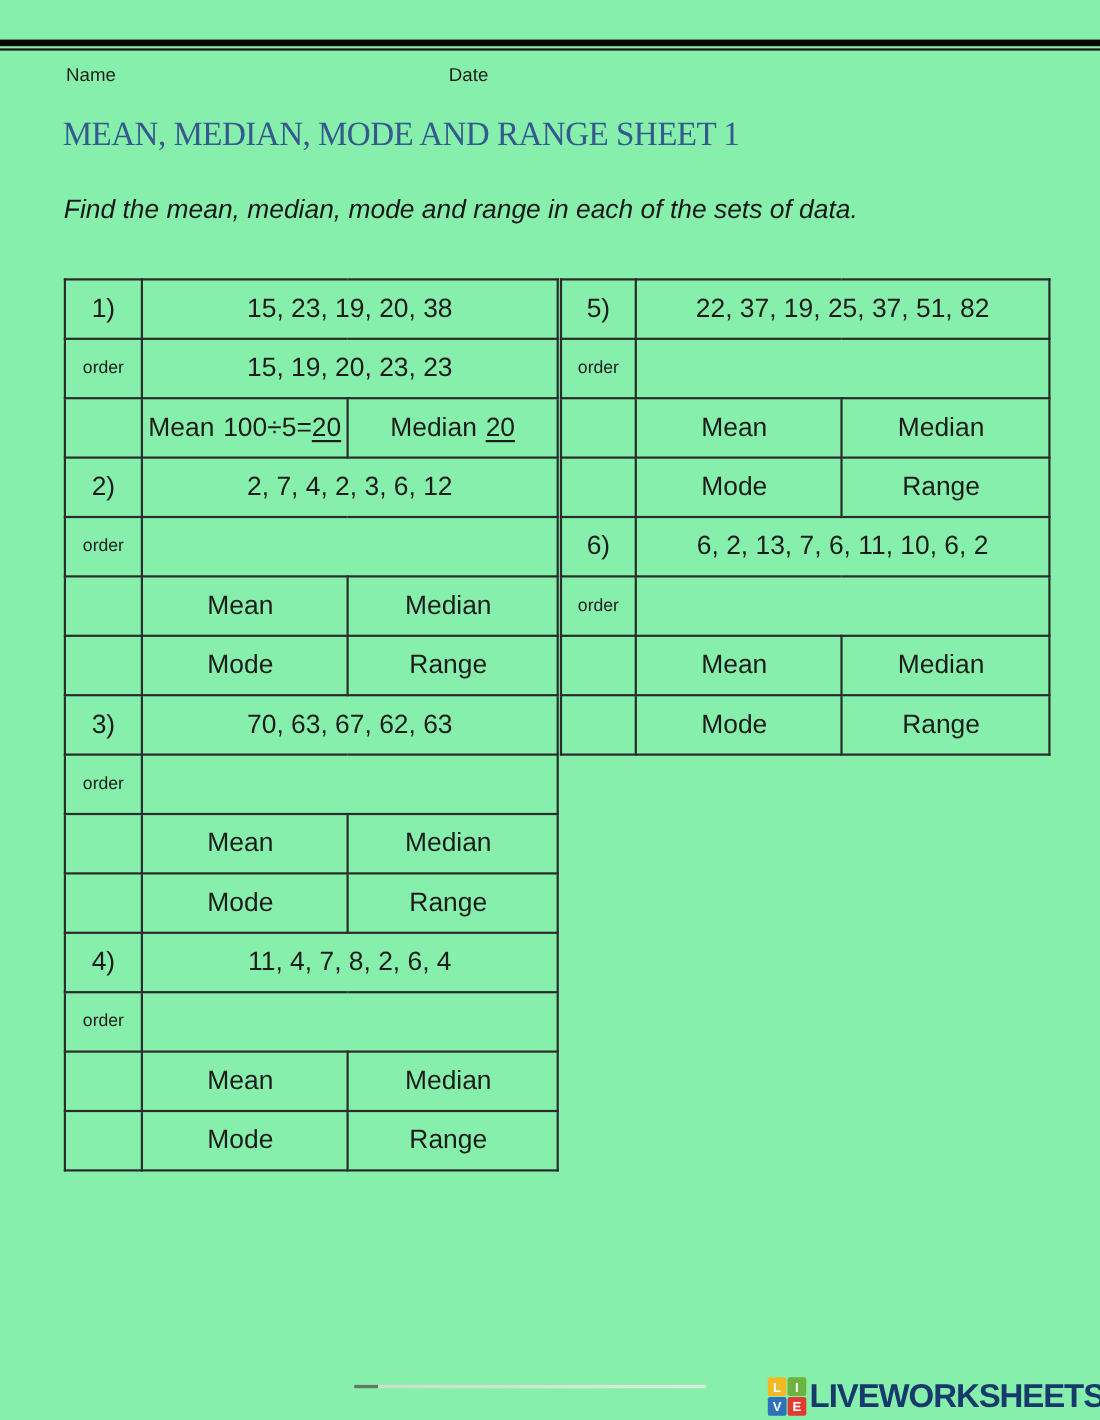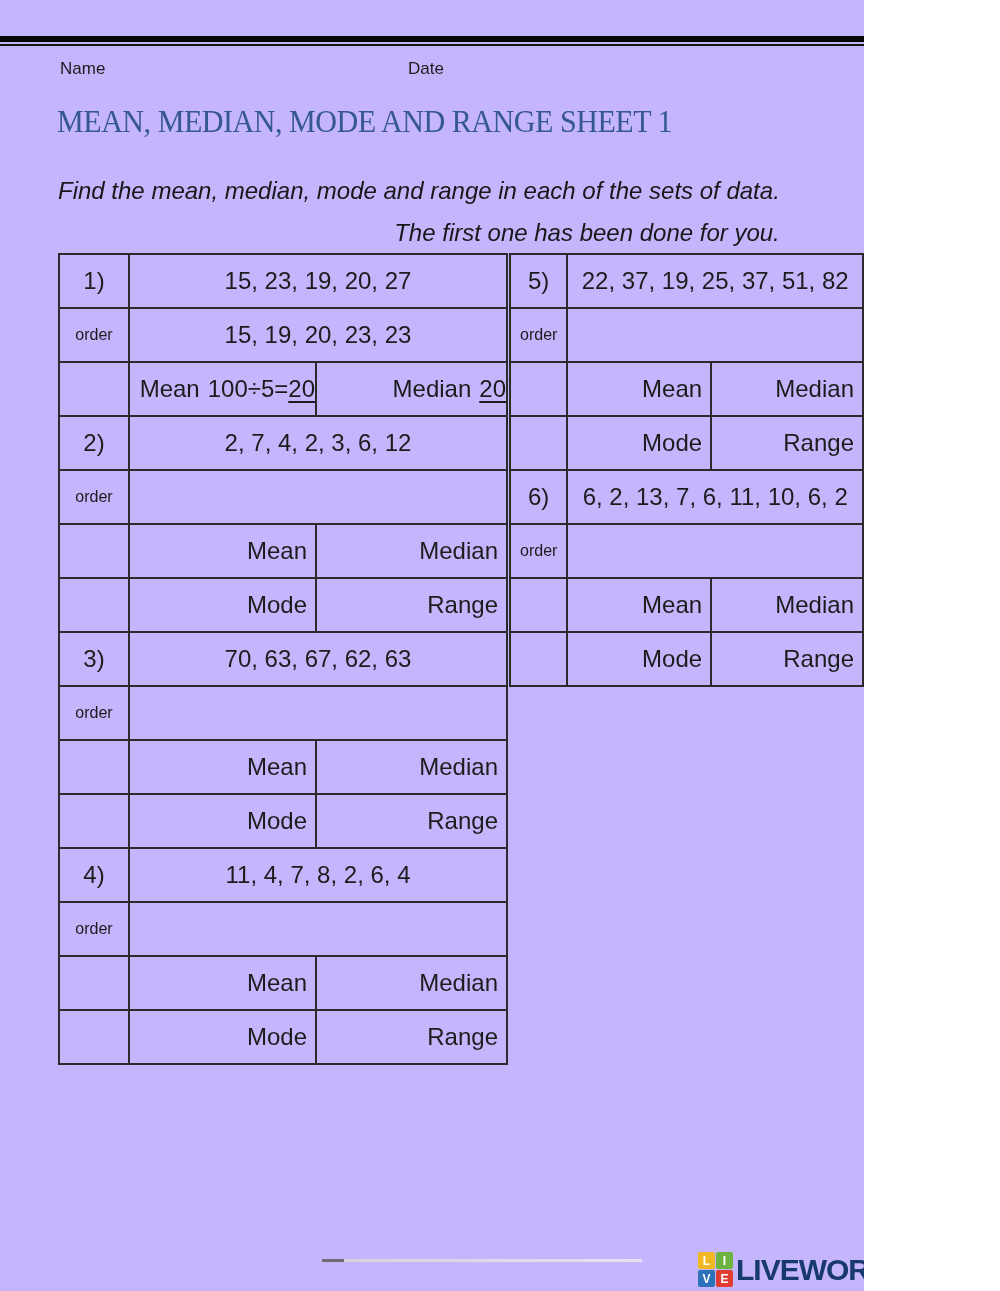--- a/index.html
+++ b/index.html
@@ -1,19 +1,19 @@
 <!DOCTYPE html>
 <html><head>
 <meta charset="utf-8">
 <style>
   html,body { margin:0; padding:0; }
   .page {
     position:relative;
-    width:864px; height:1291px;
-    background:#c4b5fd;
+    width:1000px; height:1291px;
+    background:#86efac;
     font-family:"Liberation Sans", sans-serif;
     color:#1c1c1c;
     overflow:hidden;
   }
   
   .topbar-thick { position:absolute; left:0; top:36px; width:1000px; height:6px; background:#060606; }
   .topbar-thin  { position:absolute; left:0; top:44px; width:1000px; height:2px; background:#141414; }
 
   .name-label { position:absolute; left:60px;  top:59px; font-size:17px; color:#1d1d1d; }
   .date-label { position:absolute; left:408px; top:59px; font-size:17px; color:#1d1d1d; }
@@ -34,21 +34,21 @@
   }
 
   table.wsheet { position:absolute; border-collapse:collapse; table-layout:fixed; }
   table.left-table  { left:58px;  top:253px; }
   table.right-table { left:509px; top:253px; }
   .wsheet td { border:2px solid #2b2b2b; height:52px; padding:0; overflow:hidden; }
 
   td.c1    { text-align:center; font-size:24px; }
   td.c1.order { font-size:16px; }
   td.cdata { text-align:center; font-size:24px; }
-  td.stat  { font-size:24px; text-align:right; white-space:nowrap; }
+  td.stat  { font-size:24px; text-align:center; white-space:nowrap; }
   .stat .lbl  { margin-right:8px; }
   .stat .ans  { text-decoration:underline; text-decoration-thickness:2px; text-underline-offset:4px; }
 
   
   .footer-smudge {
     position:absolute; left:322px; top:1259px; width:320px; height:3px;
     background:linear-gradient(to right,#56524a 0px,#56524a 22px,#dfdad3 22px,#e7e3dd 150px,#f2efe9 320px);
     opacity:0.75;
   }
   .brand { position:absolute; left:698px; top:1252px; display:flex; align-items:center; }
@@ -66,34 +66,33 @@
   <div class="topbar-thick"></div>
   <div class="topbar-thin"></div>
 
   <div class="name-label">Name</div>
   <div class="date-label">Date</div>
 
   <div class="title">MEAN, MEDIAN, MODE AND RANGE SHEET 1</div>
 
   <div class="instructions">
     <div>Find the mean, median, mode and range in each of the sets of data.</div>
-    <div>The first one has been done for you.</div>
   </div>
 
   <table class="wsheet left-table">
     <colgroup>
         <col style="width:70px">
         <col style="width:187px">
         <col style="width:191px">
       </colgroup>
     <tbody>
 
       <tr>
         <td class="c1">1)</td>
-        <td class="cdata" colspan="2">15, 23, 19, 20, 27</td>
+        <td class="cdata" colspan="2">15, 23, 19, 20, 38</td>
       </tr>
       <tr>
         <td class="c1 order">order</td>
         <td class="cdata" colspan="2">15, 19, 20, 23, 23</td>
       </tr>
       <tr>
         <td class="c1"></td>
         <td class="stat"><span class="lbl">Mean</span><span>100÷5=</span><span class="ans">20</span></td>
         <td class="stat"><span class="lbl">Median</span><span></span><span class="ans">20</span></td>
       </tr>

